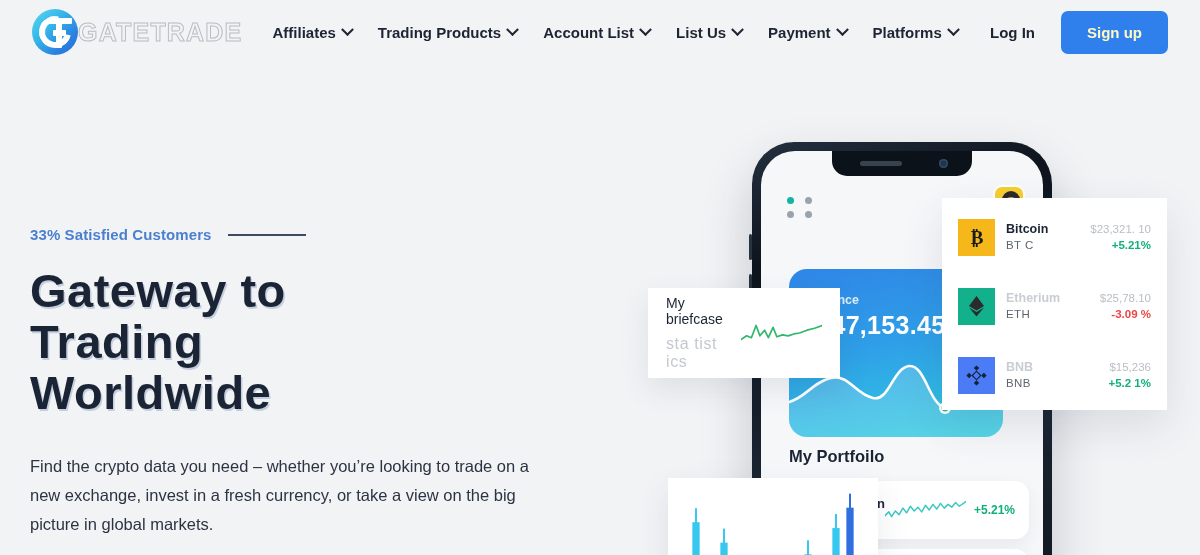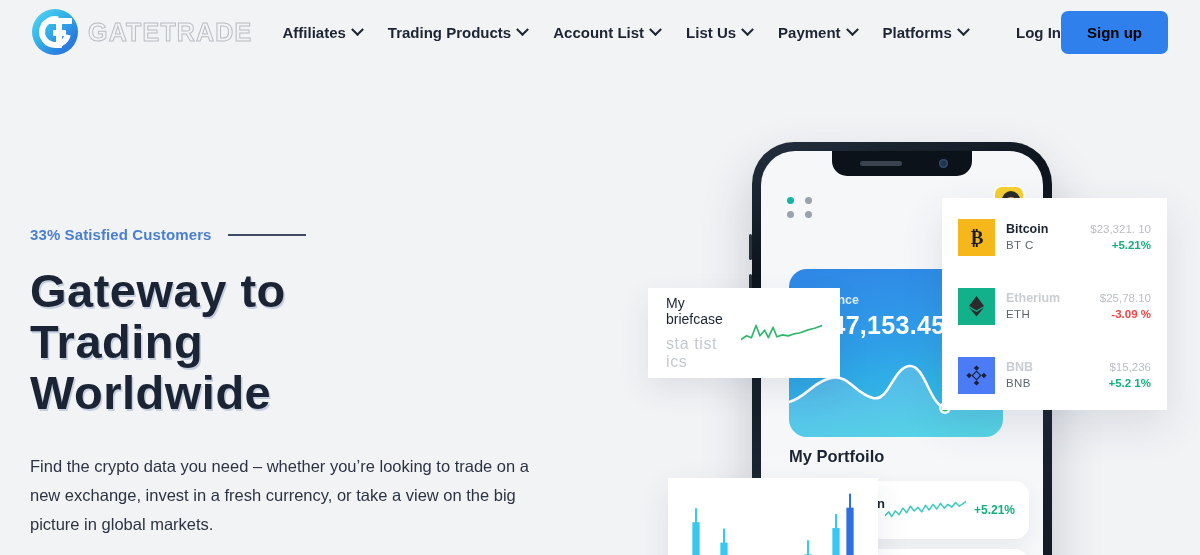--- a/index.html
+++ b/index.html
@@ -35,42 +35,41 @@
   }
   .logo-mark .t-stem {
     position: absolute; left: 24px; top: 9px; width: 6px; height: 30px;
     background: #ffffff; border-radius: 1px;
   }
   .logo-mark .t-top {
     position: absolute; left: 16px; top: 9px; width: 24px; height: 6px;
     background: #ffffff; border-radius: 1px;
   }
   .wordmark {
-    margin-left: 10px;
     font-size: 25px; font-weight: 700; letter-spacing: 1.2px;
     color: transparent;
     -webkit-text-stroke: 1px #b9bdc4;
     text-shadow: 0 0 0 transparent;
   }
 
   .nav { display: flex; align-items: center; margin-left: 30px; gap: 26px; }
   .nav-item {
     display: flex; align-items: center; gap: 7px;
     font-size: 15px; font-weight: 600; color: #1d2433; cursor: pointer;
     white-space: nowrap;
   }
   .caret {
     width: 9px; height: 9px; border-right: 2.2px solid #1d2433;
     border-bottom: 2.2px solid #1d2433; transform: rotate(45deg) translate(-2px,-2px);
   }
 
-  .header-right { margin-left: auto; display: flex; align-items: center; margin-right: 32px; }
+  .header-right { margin-left: auto; display: flex; align-items: center; gap: 26px; margin-right: 32px; }
   .login-link { font-size: 15px; font-weight: 600; color: #1d2433; cursor: pointer; }
   .signup-btn {
-    background: #2f80ed; color: #000000; border: none; border-radius: 7px;
+    background: #2f80ed; color: #fef9c3; border: none; border-radius: 7px;
     padding: 13px 26px; font-size: 15px; font-weight: 600; cursor: pointer;
     font-family: "Liberation Sans", sans-serif;
   }
 
   
   .hero-left { position: absolute; left: 30px; top: 226px; width: 540px; }
   .eyebrow-row { display: flex; align-items: center; gap: 16px; }
   .eyebrow { font-size: 15px; font-weight: 700; color: #4a7fd0; letter-spacing: .1px; }
   .eyebrow-line { width: 78px; height: 2px; background: #3c4a63; }
   .headline {

